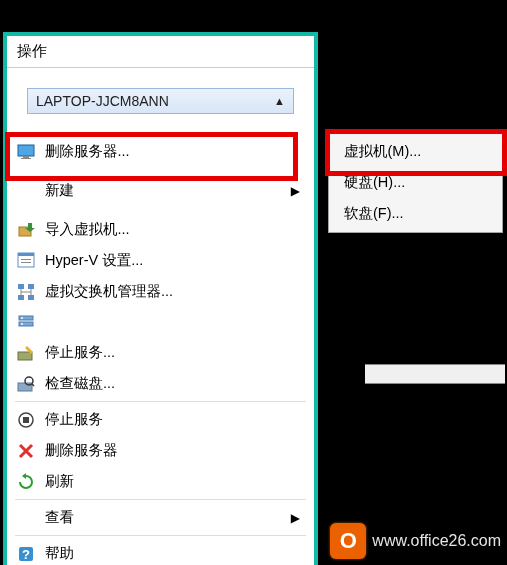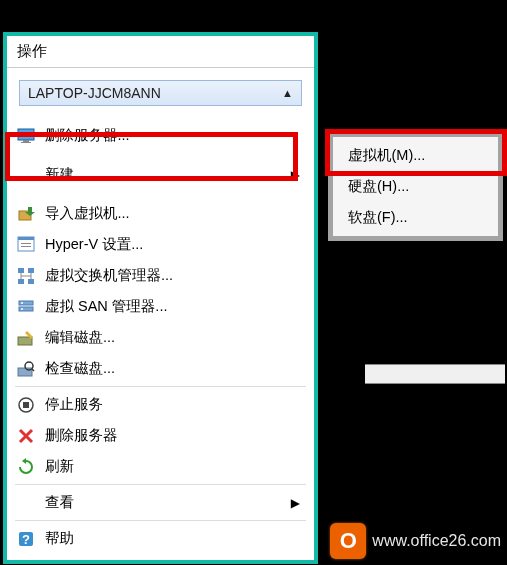--- a/index.html
+++ b/index.html
@@ -15,21 +15,21 @@
     }
     .panel-header {
       background: #fff;
       padding: 6px 10px;
       font-size: 15px;
       border-bottom: 1px solid #ccc;
     }
     .section-header {
       background: linear-gradient(#eaf1fb, #d8e6f8);
       border: 1px solid #9bb8dd;
-      margin: 12px;
+      margin: 20px;
       padding: 4px 8px;
       font-size: 14px;
       color: #222;
       display: flex;
       justify-content: space-between;
       align-items: center;
     }
     .section-header .arrow { font-size: 11px; }
     
     .menu-list { padding: 2px 0 6px 0; }
@@ -65,21 +65,21 @@
       border: 5px solid #e40000;
       pointer-events: none;
       z-index: 10;
     }
     
     .submenu {
       position: absolute;
       left: 328px; top: 132px;
       width: 175px;
       background: #f5f5f5;
-      border: 5px solid #a3a3a3;
+      border: 1px solid #a3a3a3;
       box-shadow: 2px 2px 4px rgba(0,0,0,0.2);
       padding: 3px;
       z-index: 5;
     }
     .submenu-item {
       padding: 6px 12px;
       font-size: 14.5px;
       color: #000;
     }
     .red-box-sub {
@@ -185,31 +185,30 @@
 
     <div class="menu-item">
       <span class="icon">
         <svg width="18" height="18" viewBox="0 0 18 18">
             <rect x="2" y="3" width="14" height="4" fill="#7aa8d8" stroke="#4a7ab0"></rect>
             <rect x="2" y="9" width="14" height="4" fill="#7aa8d8" stroke="#4a7ab0"></rect>
             <circle cx="5" cy="5" r="1" fill="#fff"></circle>
             <circle cx="5" cy="11" r="1" fill="#fff"></circle>
           </svg>
       </span>
-      <span>虚拟 SAN 管理器...</span>
     </div>
 
     <div class="menu-item">
       <span class="icon">
         <svg width="18" height="18" viewBox="0 0 18 18">
             <rect x="1" y="8" width="14" height="8" fill="#9ea86a" stroke="#6b7340"></rect>
             <path d="M10 2 L16 8 L14 10 L8 4 Z" fill="#e8b030"></path>
           </svg>
       </span>
-      <span>编辑磁盘...</span>
+      <span>停止服务...</span>
     </div>
 
     <div class="menu-item">
       <span class="icon">
         <svg width="18" height="18" viewBox="0 0 18 18">
             <rect x="1" y="8" width="14" height="8" fill="#8aa8c8" stroke="#5a7a9a"></rect>
             <circle cx="12" cy="6" r="4" fill="none" stroke="#333" stroke-width="1.5"></circle>
             <line x1="15" y1="9" x2="17" y2="11" stroke="#333" stroke-width="1.5"></line>
           </svg>
       </span>

